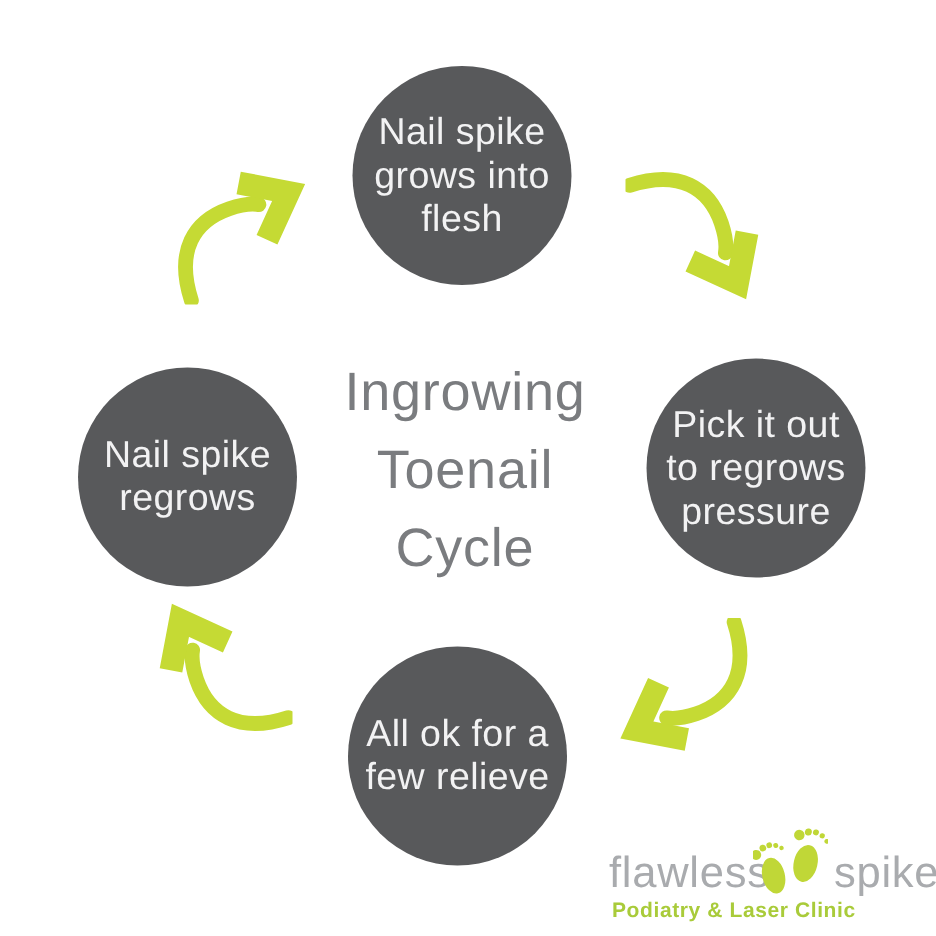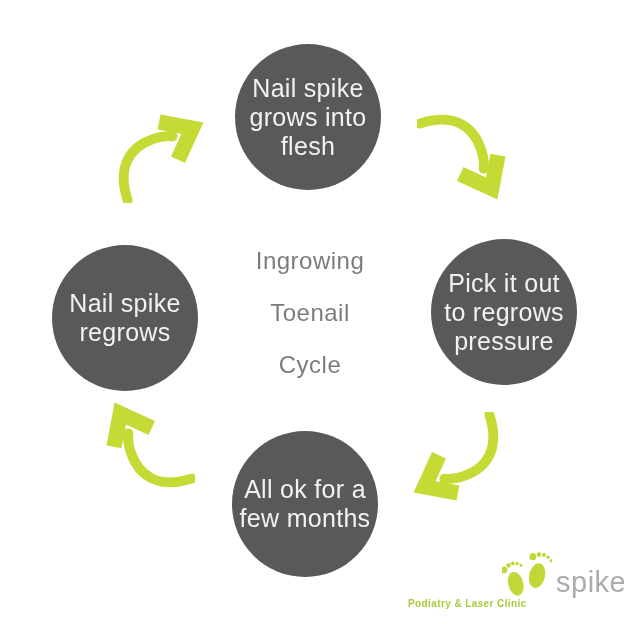--- a/index.html
+++ b/index.html
@@ -15,21 +15,21 @@
     overflow: hidden;
   }
 
   
   .title {
     position: absolute;
     left: 180px;
     top: 235px;
     width: 260px;
     text-align: center;
-    font-size: 24px;
+    font-size: 36px;
     line-height: 52px;
     letter-spacing: 0.5px;
     color: var(--title_text, #7a7c7f);
     white-space: pre-line;
   }
 
   
   .circle {
     position: absolute;
     width: 146px;
@@ -98,21 +98,21 @@
     left: 96px;
     top: 2px;
     width: 50px;
     height: 62px;
   }
   .feet ellipse, .feet circle { fill: var(--feet_green, #c0d737); }
   .tagline {
     position: absolute;
     left: 2px;
     top: 58px;
-    font-size: 10px;
+    font-size: 14px;
     font-weight: bold;
     letter-spacing: 0.4px;
     color: var(--logo_green, #a9cb3a);
     white-space: nowrap;
   }
 </style>
 </head>
 <body>
 
 <div class="canvas">
@@ -126,21 +126,21 @@
 grows into
 flesh</span>
   </div>
   <div class="circle pos-right">
     <span>Pick it out
 to regrows
 pressure</span>
   </div>
   <div class="circle pos-bottom">
     <span>All ok for a
-few months</span>
+few relieve</span>
   </div>
   <div class="circle pos-left">
     <span>Nail spike
 regrows</span>
   </div>
 
   <div class="arrow arrow-tl">
     <svg viewBox="0 0 100 100" aria-hidden="true">
       <path class="a-tail" d="M14 97 C 2 60, 16 38, 42 29 C 51 26, 58 25, 64 26"></path>
       <path class="a-head" d="M49 10 L86 17 L70 52"></path>
@@ -159,20 +159,21 @@
     </svg>
   </div>
   <div class="arrow arrow-bl">
     <svg viewBox="0 0 100 100" aria-hidden="true">
       <path class="a-tail" d="M14 97 C 2 60, 16 38, 42 29 C 51 26, 58 25, 64 26"></path>
       <path class="a-head" d="M49 10 L86 17 L70 52"></path>
     </svg>
   </div>
 
   <div class="logo">
+    <span class="logo-word w1">flawless</span>
     <svg class="feet" viewBox="0 0 60 74" aria-hidden="true">
       <g transform="rotate(-14 16 48)">
         <ellipse cx="16" cy="50" rx="9" ry="14.5"></ellipse>
         <circle cx="6.5" cy="30.5" r="4"></circle>
         <circle cx="13" cy="26.5" r="2.7"></circle>
         <circle cx="18.5" cy="25.5" r="2.3"></circle>
         <circle cx="23.5" cy="27" r="2"></circle>
         <circle cx="27.5" cy="30" r="1.8"></circle>
       </g>
       <g transform="rotate(13 42 36)">

